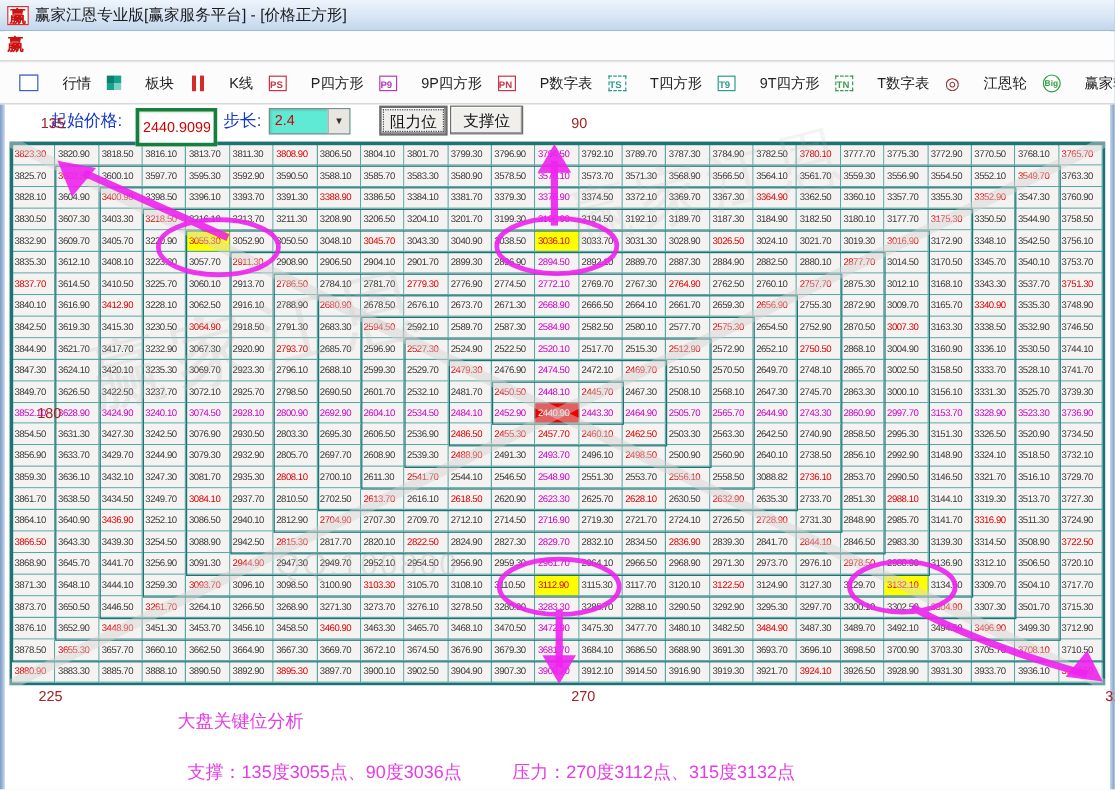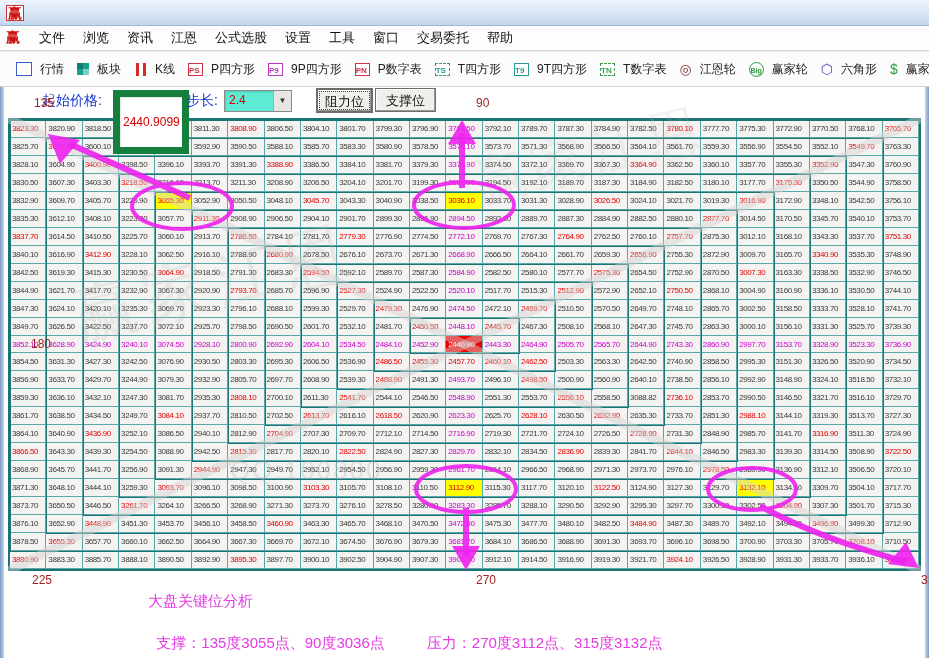--- a/index.html
+++ b/index.html
@@ -18,39 +18,39 @@
   .menubar{position:absolute;left:0;top:26px;width:929px;height:25px;background:#fdfdfd;
     border-bottom:1px solid #d7d7d7;display:flex;align-items:center;padding-left:6px;box-sizing:border-box;z-index:5;}
   .menu-logo{color:#cc1111;font-weight:bold;font-size:14px;margin-right:10px;}
   .menu-item{font-size:13px;color:#111;margin:0 9px;cursor:default;}
   
   .toolbar{position:absolute;left:0;top:51px;width:929px;height:36px;background:#fcfcfc;
     border-top:1px solid #e4e4e4;border-bottom:1px solid #cfcfcf;display:flex;align-items:center;
     padding-left:10px;box-sizing:border-box;z-index:5;}
   .tb-sep{width:1px;height:22px;background:#d5d5d5;margin:0 6px 0 0;}
   .tb-btn{display:flex;align-items:center;margin-right:13px;cursor:default;}
-  .tb-btn .lbl{font-size:12px;color:#222;margin-left:8px;white-space:nowrap;}
+  .tb-btn .lbl{font-size:12px;color:#222;margin-left:20px;white-space:nowrap;}
   .badge{display:inline-block;min-width:15px;height:13px;line-height:13px;
     font-size:8px;font-weight:bold;box-sizing:border-box;background:#fff;}
   .glyph{font-size:14px;line-height:14px;}
   .icon-market{display:inline-block;width:14px;height:12px;border:1px solid #3a5fc8;
     background:linear-gradient(#fff 0 0) padding-box,
       repeating-linear-gradient(180deg,#fff 0 2px,#6f8fd8 2px 3px);}
   .icon-blocks{display:inline-block;width:12px;height:12px;
     background:conic-gradient(#17a28c 0 90deg,#7fd0c4 90deg 180deg,#17a28c 180deg 270deg,#0e7e6d 270deg);}
   .icon-kline{display:inline-block;width:13px;height:13px;
     background:repeating-linear-gradient(90deg,transparent 0 2px,#d42a2a 2px 5px,transparent 5px 7px);}
   .big-circle{display:inline-block;width:15px;height:15px;border-radius:50%;border:1px solid #2f9e44;
     color:#2f9e44;font-size:7px;line-height:15px;text-align:center;font-weight:bold;box-sizing:border-box;}
   
   .controls{position:absolute;left:0;top:88px;width:929px;height:28px;z-index:5;}
   .deg-label{position:absolute;font-size:12px;color:#a32222;z-index:6;margin-left:24px;}
   .ctl-label{position:absolute;font-size:14px;color:#1436cc;top:4px;text-align:right;}
-  .ctl-input{position:absolute;top:2px;height:18px;border:7px solid #15803d;background:#fff;
-    box-shadow:inset 1px 1px 2px #00000022;font-size:12px;color:#d40000;padding:16px 3px;box-sizing:content-box;}
+  .ctl-input{position:absolute;top:2px;height:18px;border:3px solid #15803d;background:#fff;
+    box-shadow:inset 1px 1px 2px #00000022;font-size:12px;color:#d40000;padding:4px 3px;box-sizing:content-box;}
   .combo{position:absolute;top:2px;width:66px;height:20px;border:1px solid #8a8a8a;background:#5eead4;
     box-shadow:inset 1px 1px 2px #00000022;}
   .combo .val{position:absolute;left:4px;top:2px;font-size:12px;color:#d40000;}
   .combo .drop{position:absolute;right:0;top:0;width:17px;height:100%;background:#e8e6e0;
     border-left:1px solid #aaa;text-align:center;font-size:8px;color:#333;line-height:19px;}
   .push-btn{position:absolute;top:0;height:24px;background:#f0efec;border:1px solid #6d6d6d;
     box-shadow:inset -1px -1px 0 #9a9a9a,inset 1px 1px 0 #ffffff;font-size:13px;color:#111;
     text-align:center;line-height:22px;box-sizing:border-box;}
   .push-btn.focused{outline:1px dotted #444;outline-offset:-4px;border-width:2px;height:25px;}
   
@@ -75,36 +75,25 @@
   .analysis-line{position:absolute;color:#e53ce5;font-size:15px;z-index:5;white-space:pre;}
 </style>
 </head>
 <body>
 
 <div class="frame-edge frame-left"></div>
 <div class="frame-edge frame-right"></div>
 
 <div class="titlebar">
   <span class="app-logo">赢</span>
+  <span class="title-text">赢家江恩专业版[赢家服务平台] - [价格正方形]</span>
 </div>
 
 <div class="menubar">
   <span class="menu-logo">赢</span>
-  <span style="display:flex;">
-      <span class="menu-item">文件</span>
-      <span class="menu-item">浏览</span>
-      <span class="menu-item">资讯</span>
-      <span class="menu-item">江恩</span>
-      <span class="menu-item">公式选股</span>
-      <span class="menu-item">设置</span>
-      <span class="menu-item">工具</span>
-      <span class="menu-item">窗口</span>
-      <span class="menu-item">交易委托</span>
-      <span class="menu-item">帮助</span>
-    </span>
 </div>
 
 <div class="toolbar">
   <span class="tb-sep"></span>
   <span style="display:flex;align-items:center;">
       <span class="tb-btn">
         <span class="icon-market"></span>
         <span class="lbl">行情</span>
       </span>
       <span class="tb-btn">

